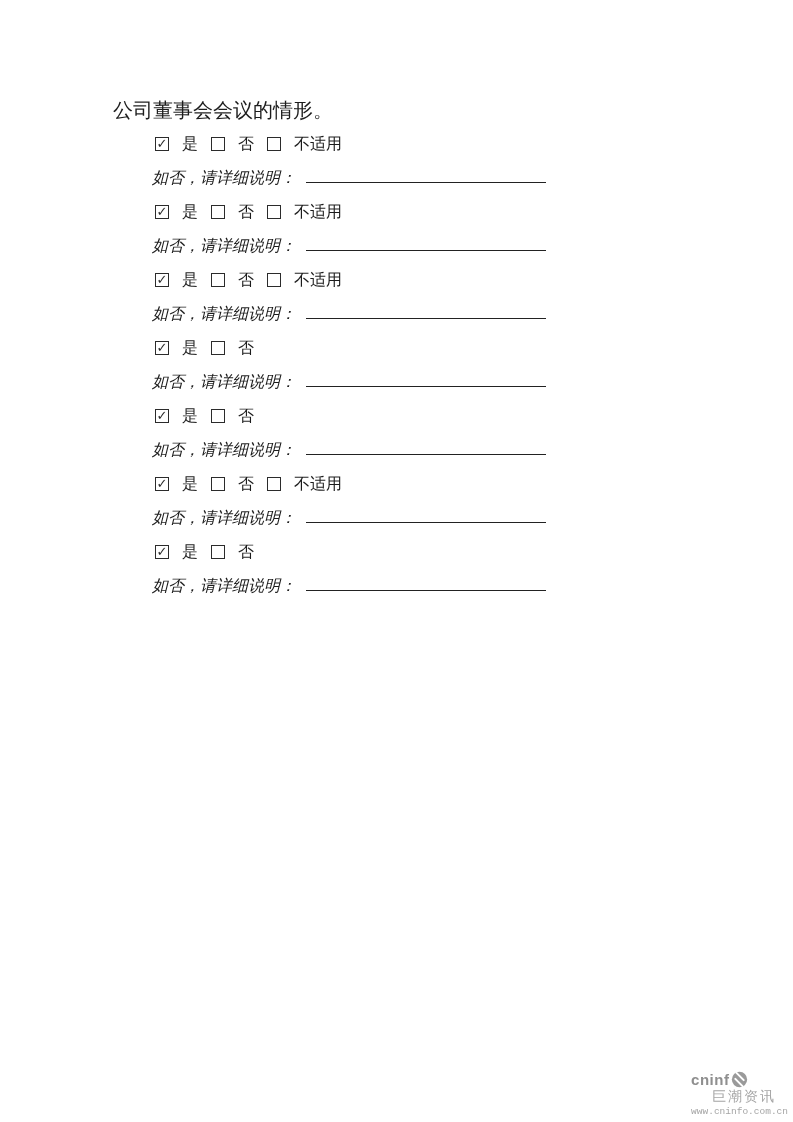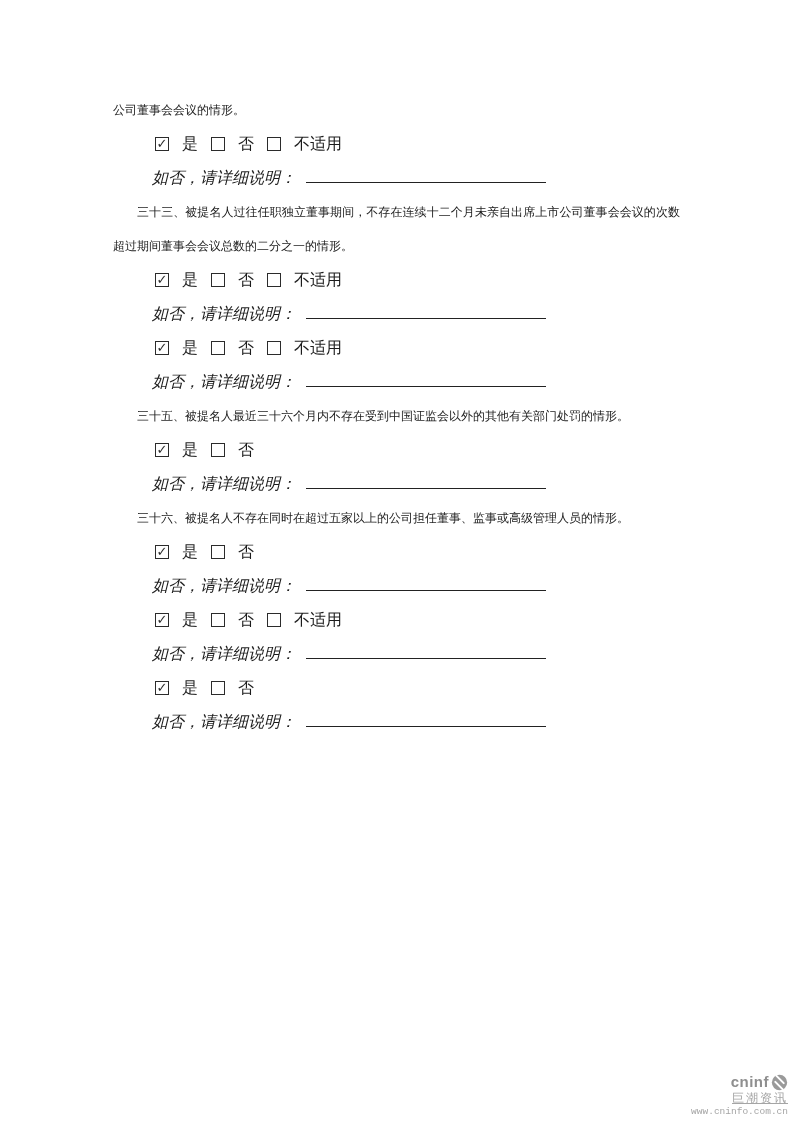--- a/index.html
+++ b/index.html
@@ -14,21 +14,21 @@
     overflow: hidden;
   }
   .content {
     position: absolute;
     left: 113px;
     top: 93px;
     width: 567px;
   }
   .qtext {
     margin: 0;
-    font-size: 12px;
+    font-size: 20px;
     line-height: 34px;
     text-align: justify;
     text-indent: 2em;
     word-break: break-all;
   }
   .qtext.no-indent { text-indent: 0; }
   .opts {
     display: flex;
     align-items: center;
     gap: 13px;
@@ -72,36 +72,35 @@
   .logo {
     position: absolute;
     right: 5px;
     bottom: 5px;
     text-align: right;
     line-height: 1.2;
   }
   .logo-row {
     display: flex;
     align-items: center;
-    justify-content: flex-end;
+    justify-content: flex-start;
     gap: 2px;
   }
   .brand {
     font-family: "Liberation Sans", sans-serif;
     font-weight: bold;
     font-size: 15px;
     color: #8f8f8f;
     letter-spacing: 0.5px;
   }
   .logo-name {
-    font-size: 12px;
+    font-size: 14px;
     color: #a5a5a5;
     letter-spacing: 2px;
-    margin-right: 0;
-    text-decoration: underline;
+    margin-right: 12px;
   }
   .logo-url {
     font-family: Liberation Mono, monospace;
     font-size: 9.5px;
     color: #a5a5a5;
   }
 </style>
 </head>
 <body>
 
@@ -125,84 +124,81 @@
             <span class="check"></span>
           </span>
   <span class="opt-label">不适用</span>
 </div>
     <div class="detail">
       <span class="detail-label">如否，请详细说明：</span><span class="blank-line"></span>
     </div>
   </section>
 
   <section class="qitem">
-    <p class="qtext">三十三、被提名人过往任职独立董事期间，不存在连续十二个月未亲自出席上市公司董事会会议的次数超过期间董事会会议总数的二分之一的情形。</p>
-    <div class="opts">
-  <span class="box">
-            <span class="check">✓</span>
-          </span>
-  <span class="opt-label">是</span>
-
-  <span class="box">
-            <span class="check"></span>
-          </span>
-  <span class="opt-label">否</span>
-
-  <span class="box">
-            <span class="check"></span>
-          </span>
-  <span class="opt-label">不适用</span>
-</div>
-    <div class="detail">
-      <span class="detail-label">如否，请详细说明：</span><span class="blank-line"></span>
-    </div>
-  </section>
-
-  <section class="qitem">
-    <div class="opts">
-  <span class="box">
-            <span class="check">✓</span>
-          </span>
-  <span class="opt-label">是</span>
-
-  <span class="box">
-            <span class="check"></span>
-          </span>
-  <span class="opt-label">否</span>
-
-  <span class="box">
-            <span class="check"></span>
-          </span>
-  <span class="opt-label">不适用</span>
-</div>
-    <div class="detail">
-      <span class="detail-label">如否，请详细说明：</span><span class="blank-line"></span>
-    </div>
-  </section>
-
-  <section class="qitem">
-    <p class="qtext">三十五、被提名人最近三十六个月内不存在受到中国证监会以外的其他有关部门处罚的情形。</p>
-    <div class="opts">
-  <span class="box">
-            <span class="check">✓</span>
-          </span>
-  <span class="opt-label">是</span>
-
-  <span class="box">
-            <span class="check"></span>
-          </span>
-  <span class="opt-label">否</span>
-</div>
-    <div class="detail">
-      <span class="detail-label">如否，请详细说明：</span><span class="blank-line"></span>
-    </div>
-  </section>
-
-  <section class="qitem">
-    <p class="qtext">三十六、被提名人不存在同时在超过五家以上的公司担任董事、监事或高级管理人员的情形。</p>
+    <div class="opts">
+  <span class="box">
+            <span class="check">✓</span>
+          </span>
+  <span class="opt-label">是</span>
+
+  <span class="box">
+            <span class="check"></span>
+          </span>
+  <span class="opt-label">否</span>
+
+  <span class="box">
+            <span class="check"></span>
+          </span>
+  <span class="opt-label">不适用</span>
+</div>
+    <div class="detail">
+      <span class="detail-label">如否，请详细说明：</span><span class="blank-line"></span>
+    </div>
+  </section>
+
+  <section class="qitem">
+    <div class="opts">
+  <span class="box">
+            <span class="check">✓</span>
+          </span>
+  <span class="opt-label">是</span>
+
+  <span class="box">
+            <span class="check"></span>
+          </span>
+  <span class="opt-label">否</span>
+
+  <span class="box">
+            <span class="check"></span>
+          </span>
+  <span class="opt-label">不适用</span>
+</div>
+    <div class="detail">
+      <span class="detail-label">如否，请详细说明：</span><span class="blank-line"></span>
+    </div>
+  </section>
+
+  <section class="qitem">
+    <div class="opts">
+  <span class="box">
+            <span class="check">✓</span>
+          </span>
+  <span class="opt-label">是</span>
+
+  <span class="box">
+            <span class="check"></span>
+          </span>
+  <span class="opt-label">否</span>
+</div>
+    <div class="detail">
+      <span class="detail-label">如否，请详细说明：</span><span class="blank-line"></span>
+    </div>
+  </section>
+
+  <section class="qitem">
     <div class="opts">
   <span class="box">
             <span class="check">✓</span>
           </span>
   <span class="opt-label">是</span>
 
   <span class="box">
             <span class="check"></span>
           </span>
   <span class="opt-label">否</span>

